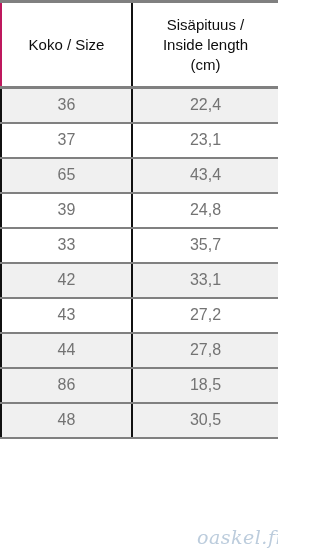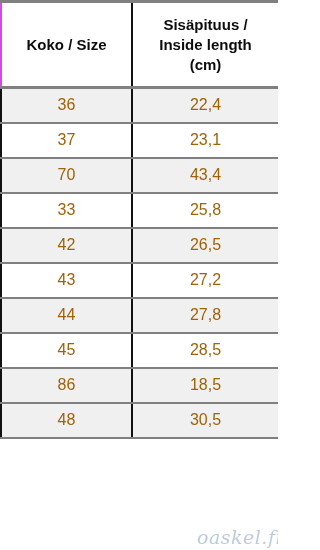--- a/index.html
+++ b/index.html
@@ -33,46 +33,46 @@
   table.size-table col.col-size  { width: 131px; }
   table.size-table col.col-value { width: 147px; }
 
   
   thead tr.header-row {
     height: 86px;
   }
   thead th {
     background: #ffffff;
     color: #0d0d0d;
-    font-weight: bold;
+    font-weight: normal;
     font-size: 15px;
     line-height: 20px;
     text-align: center;
     vertical-align: middle;
     padding: 2px 4px;
     border-top: 3px solid #808080;
     border-bottom: 3px solid #808080;
     box-sizing: border-box;
   }
   thead th.th-size {
-    border-left: 2px solid #d946ef;
+    border-left: 2px solid #be185d;
     border-right: 2px solid #111111;
   }
   thead th.th-value {
     border-right: 2px solid #111111;
   }
   .hdr-line { display: block; white-space: nowrap; }
 
   
   tbody tr.data-row { height: 35px; }
 
   tbody td {
     font-size: 16px;
     font-weight: normal;
-    color: #a16207;
+    color: #737373;
     text-align: center;
     vertical-align: middle;
     padding: 0 4px;
     border-bottom: 2px solid #808080;
     box-sizing: border-box;
     background: transparent;
   }
   tbody td.cell-size {
     border-left: 2px solid #111111;
     border-right: 2px solid #111111;
@@ -125,42 +125,42 @@
     <tbody id="table-body">
         <tr class="data-row row-shaded">
           <td class="cell-size">36</td>
           <td class="cell-value">22,4</td>
         </tr>
         <tr class="data-row row-plain">
           <td class="cell-size">37</td>
           <td class="cell-value">23,1</td>
         </tr>
         <tr class="data-row row-shaded">
-          <td class="cell-size">70</td>
+          <td class="cell-size">65</td>
           <td class="cell-value">43,4</td>
         </tr>
         <tr class="data-row row-plain">
+          <td class="cell-size">39</td>
+          <td class="cell-value">24,8</td>
+        </tr>
+        <tr class="data-row row-plain">
           <td class="cell-size">33</td>
-          <td class="cell-value">25,8</td>
+          <td class="cell-value">35,7</td>
         </tr>
         <tr class="data-row row-shaded">
           <td class="cell-size">42</td>
-          <td class="cell-value">26,5</td>
+          <td class="cell-value">33,1</td>
         </tr>
         <tr class="data-row row-plain">
           <td class="cell-size">43</td>
           <td class="cell-value">27,2</td>
         </tr>
         <tr class="data-row row-shaded">
           <td class="cell-size">44</td>
           <td class="cell-value">27,8</td>
-        </tr>
-        <tr class="data-row row-plain">
-          <td class="cell-size">45</td>
-          <td class="cell-value">28,5</td>
         </tr>
         <tr class="data-row row-shaded">
           <td class="cell-size">86</td>
           <td class="cell-value">18,5</td>
         </tr>
         <tr class="data-row row-shaded">
           <td class="cell-size">48</td>
           <td class="cell-value">30,5</td>
         </tr>
       </tbody>

